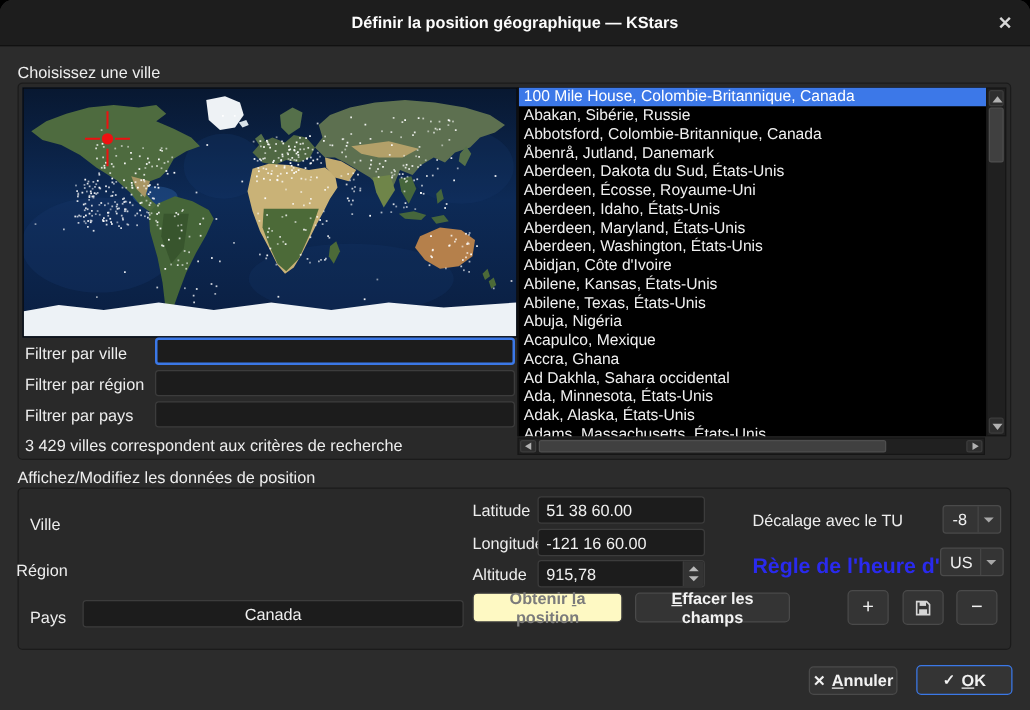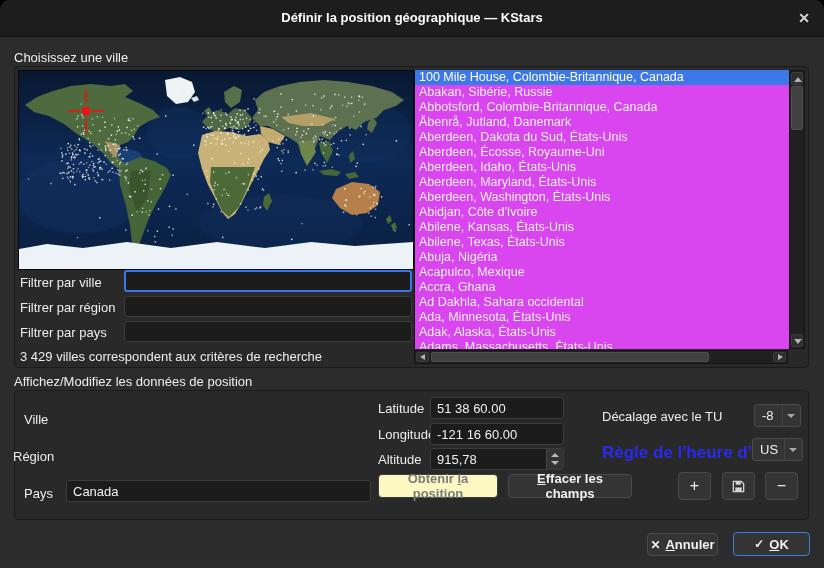--- a/index.html
+++ b/index.html
@@ -14,21 +14,21 @@
 
   .sect-label{position:absolute;color:#eeeeee;font-size:13px;}
 
   .frame{position:absolute;background:#292929;border:1px solid #1b1b1b;border-radius:4px;box-sizing:border-box;}
 
   
   .map-box{position:absolute;left:18px;top:70px;width:394px;height:198px;background:#0a1c3c;border:1px solid #0a0a0a;box-sizing:content-box;}
   .map-box svg{display:block;}
 
   
-  .list{position:absolute;left:414px;top:70px;width:374px;height:279px;background:#d946ef;overflow:hidden;border-left:1px solid #121212;}
+  .list{position:absolute;left:414px;top:70px;width:374px;height:279px;background:#000000;overflow:hidden;border-left:1px solid #121212;}
   .city-row{height:15px;line-height:15px;padding-left:4px;font-size:12.5px;color:#f0f0f0;white-space:nowrap;overflow:hidden;}
   .city-row.selected{background:var(--selection,#3c78e8);color:#fff;}
 
   
   .vscroll{position:absolute;left:789px;top:70px;width:16px;height:279px;background:#202020;border:1px solid #161616;box-sizing:border-box;}
   .hscroll{position:absolute;left:414px;top:350px;width:374px;height:14px;background:#202020;border:1px solid #161616;box-sizing:border-box;}
   .scroll-btn{position:absolute;background:#2e2e2e;border:1px solid #3c3c3c;border-radius:2px;box-sizing:border-box;}
   .v-up{left:1px;top:1px;width:12px;height:13px;}
   .v-down{left:1px;bottom:1px;width:12px;height:13px;}
   .h-left{left:1px;top:1px;width:13px;height:10px;}
@@ -763,21 +763,21 @@
     <div class="count-text" style="left:20px;top:349px;">3 429 villes correspondent aux critères de recherche</div>
 
     <div class="sect-label" style="left:14px;top:374px;">Affichez/Modifiez les données de position</div>
     <div class="frame" style="left:14px;top:390px;width:795px;height:130px;"></div>
 
     <div class="flabel" style="left:24px;top:412px;">Ville</div>
 
     <div class="flabel" style="left:13px;top:449px;">Région</div>
 
     <div class="flabel" style="left:24px;top:486px;">Pays</div>
-    <input class="tinput" style="left: 66px; top: 480px; width: 305px; height: 22px;" value="Canada">
+    <input class="tinput" style="left: 66px; top: 480px; width: 305px; height: 22px; text-align: center;" value="Canada">
 
     <div class="flabel" style="left:378px;top:401px;">Latitude</div>
     <input class="tinput" style="left: 430px; top: 397px; width: 134px; height: 22px;" value="51 38 60.00">
 
     <div class="flabel" style="left:378px;top:427px;">Longitude</div>
     <input class="tinput" style="left: 430px; top: 423px; width: 134px; height: 22px;" value="-121 16 60.00">
 
     <div class="flabel" style="left:378px;top:452px;">Altitude</div>
     <div style="position:absolute;left:430px;top:448px;width:134px;height:22px;">
       <input class="tinput" style="left: 0px; top: 0px; width: 134px; height: 22px;" value="915,78">

